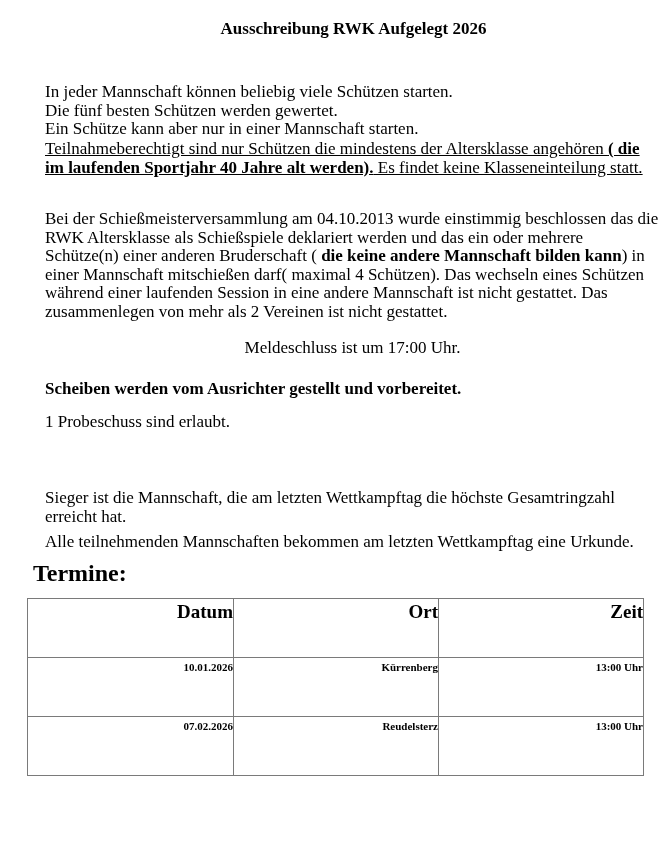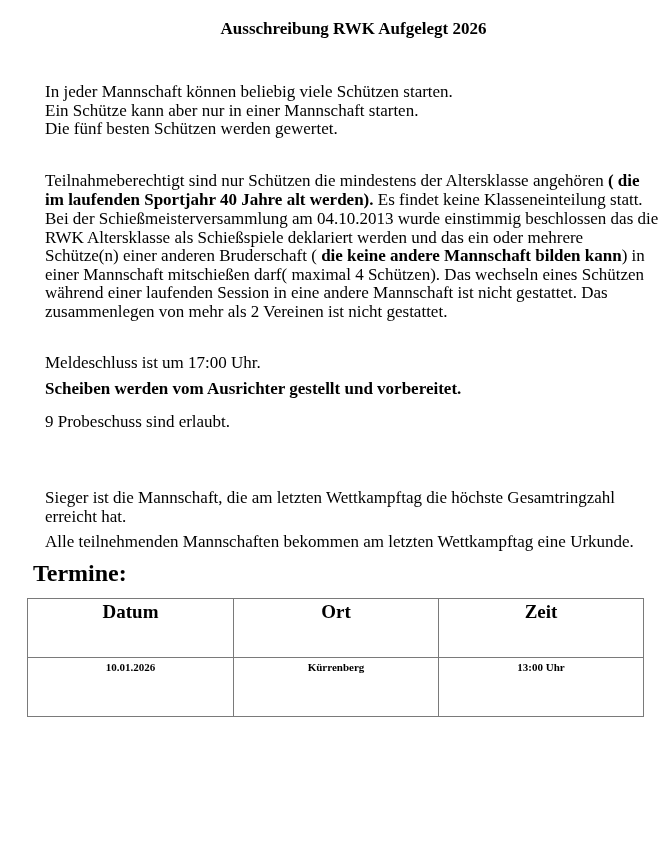--- a/index.html
+++ b/index.html
@@ -5,47 +5,47 @@
   html, body { margin:0; padding:0; background:#ffffff; }
   body { width:671px; height:858px; position:relative; overflow:hidden;
          font-family:"Liberation Serif", "DejaVu Serif", serif; color:#000; }
   .title { position:absolute; top:19px; left:0; width:671px; text-align:center;
            font-weight:bold; font-size:17px;padding-left:18px; }
   .para { position:absolute; left:33px; width:615px; font-size:17px; line-height:18.5px;margin-left:12px; }
   .para b { font-weight:bold; }
   .termine { position:absolute; left:33px; top:560px; font-weight:bold; font-size:24px; }
   table { position:absolute; left:27px; top:598px; width:616px; border-collapse:collapse;
           table-layout:fixed; }
-  td, th { border:1.5px solid #7a7a7a; vertical-align:top; text-align:center;
+  td, th { border:1.5px solid #7a7a7a; vertical-align:top; text-align:right;
            font-weight:bold; padding:0; }
   th { height:56px; font-size:19px; padding-top:2px; }
   td { height:55px; font-size:11px; padding-top:3px; }
   col.c1 { width:206px; } col.c2 { width:205px; } col.c3 { width:205px; }
 </style>
 </head>
 <body>
 
 <div class="title">Ausschreibung RWK Aufgelegt 2026</div>
 
 <div class="para" style="top:83px;">
   <div>In jeder Mannschaft können beliebig viele Schützen starten.</div>
+  <div>Die fünf besten Schützen werden gewertet.</div>
   <div>Ein Schütze kann aber nur in einer Mannschaft starten.</div>
-  <div>Die fünf besten Schützen werden gewertet.</div>
 </div>
 
-<div class="para" style="top:172px;"><span>Teilnahmeberechtigt sind nur Schützen die mindestens der Altersklasse angehören </span><b>( die im laufenden Sportjahr 40 Jahre alt werden).</b><span> Es findet keine Klasseneinteilung statt.</span></div>
+<div class="para" style="top:140px;text-decoration:underline;"><span>Teilnahmeberechtigt sind nur Schützen die mindestens der Altersklasse angehören </span><b>( die im laufenden Sportjahr 40 Jahre alt werden).</b><span> Es findet keine Klasseneinteilung statt.</span></div>
 
 <div class="para" style="top:210px;"><span>Bei der Schießmeisterversammlung am 04.10.2013 wurde einstimmig beschlossen das die RWK Altersklasse als Schießspiele deklariert werden und das ein oder mehrere Schütze(n) einer anderen Bruderschaft ( </span><b>die keine andere Mannschaft bilden kann</b><span>) in einer Mannschaft mitschießen darf( maximal 4 Schützen). Das wechseln eines Schützen während einer laufenden Session in eine andere Mannschaft ist nicht gestattet. Das zusammenlegen von mehr als 2 Vereinen ist nicht gestattet.</span></div>
 
-<div class="para" style="top:354px;">Meldeschluss ist um 17:00 Uhr.</div>
+<div class="para" style="top:339px;text-align:center;">Meldeschluss ist um 17:00 Uhr.</div>
 
 <div class="para" style="top:380px;font-weight:bold;">Scheiben werden vom Ausrichter gestellt und vorbereitet.</div>
 
 <div class="para" style="top:413px;">
-  <div>9 Probeschuss sind erlaubt.</div>
+  <div>1 Probeschuss sind erlaubt.</div>
 </div>
 
 <div class="para" style="top:489px;">Sieger ist die Mannschaft, die am letzten Wettkampftag die höchste Gesamtringzahl erreicht hat.</div>
 
 <div class="para" style="top:533px;">Alle teilnehmenden Mannschaften bekommen am letzten Wettkampftag eine Urkunde.</div>
 
 <div class="termine">Termine:</div>
 
 <table>
   <colgroup>
@@ -57,14 +57,19 @@
       <tr>
     <th>Datum</th>
     <th>Ort</th>
     <th>Zeit</th>
   </tr>
   <tr>
     <td>10.01.2026</td>
     <td>Kürrenberg</td>
     <td>13:00 Uhr</td>
   </tr>
+  <tr>
+    <td>07.02.2026</td>
+    <td>Reudelsterz</td>
+    <td>13:00 Uhr</td>
+  </tr>
 </tbody>
   </table>
 
 </body></html>

